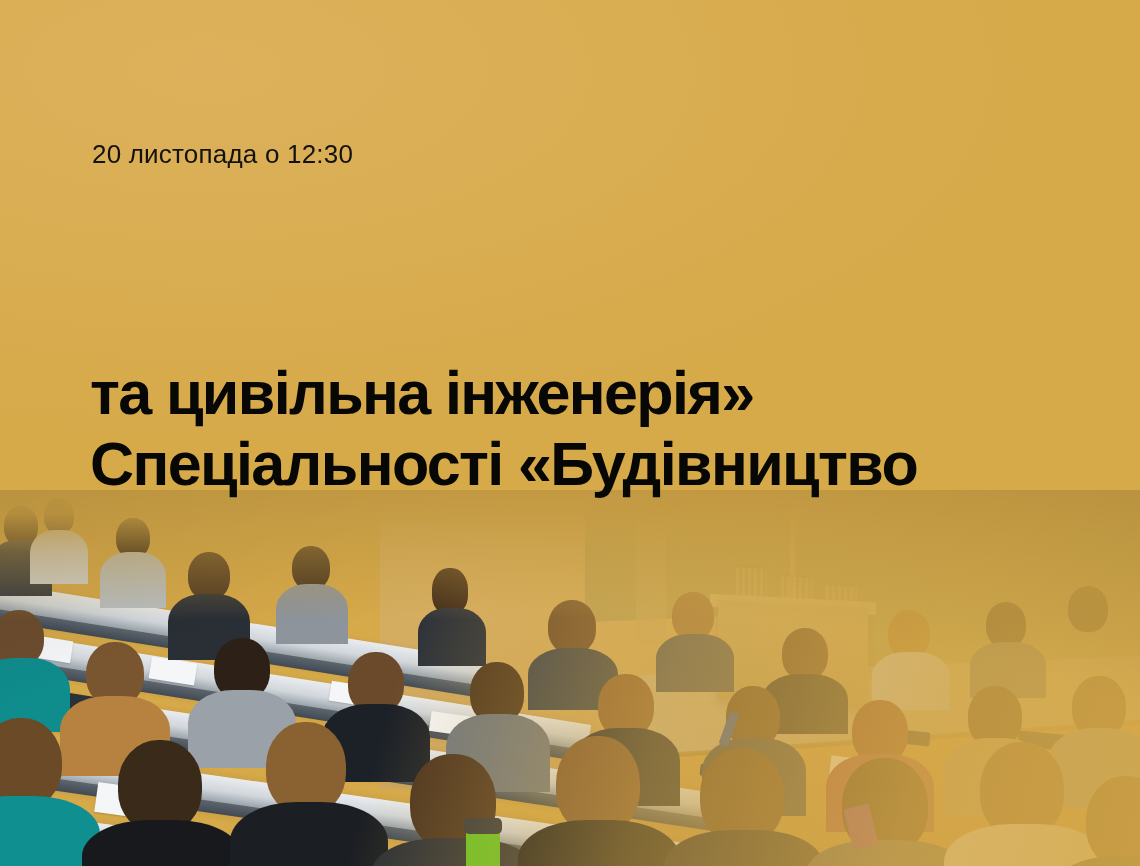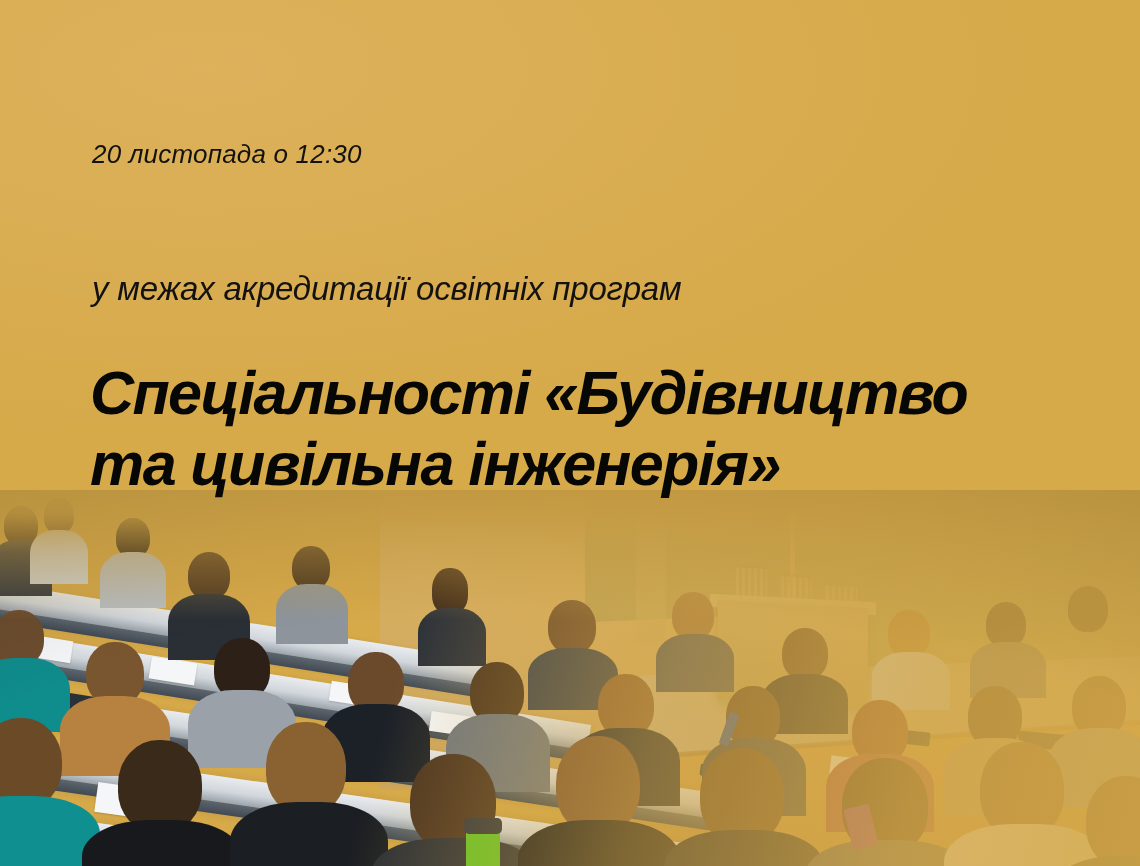--- a/index.html
+++ b/index.html
@@ -17,21 +17,21 @@
   
   .bg-base{position:absolute;inset:0;background:#d6a949;}
   .bg-sheen{
     position:absolute;inset:0;
     background:
       radial-gradient(120% 70% at 18% 8%, rgba(226,184,106,.55) 0%, rgba(214,169,73,0) 62%),
       radial-gradient(90% 60% at 92% 96%, rgba(187,140,50,.35) 0%, rgba(214,169,73,0) 60%);
   }
 
   
-  .text-layer{position:absolute;left:0;top:0;width:1140px;height:520px;z-index:40;font-style:italic;}
+  .text-layer{position:absolute;left:0;top:0;width:1140px;height:520px;z-index:40;}
 
   .eyebrow{
     position:absolute;left:92px;top:140px;
     font-size:26px;font-weight:400;letter-spacing:.2px;
     color:#13120f;white-space:nowrap;line-height:1.15;
   }
 
   .title-main{
     position:absolute;left:90px;top:179px;
     font-size:82px;font-weight:700;letter-spacing:-1.4px;
@@ -328,22 +328,21 @@
     <div class="photo-warm"></div>
     <div class="photo-fade"></div>
     <div class="photo-vig"></div>
   </div>
 
   <div class="text-layer">
 
     <div class="eyebrow">20 листопада о 12:30</div>
 
 
-    <div class="subtitle">у межах акредитації освітніх програм</div>
 
     <div class="headline">
+      <span class="ln">та цивільна інженерія»</span>
       <span class="ln">Спеціальності «Будівництво</span>
-      <span class="ln">та цивільна інженерія»</span>
     </div>
 
   </div>
 
 </div>
 
 </body></html>

